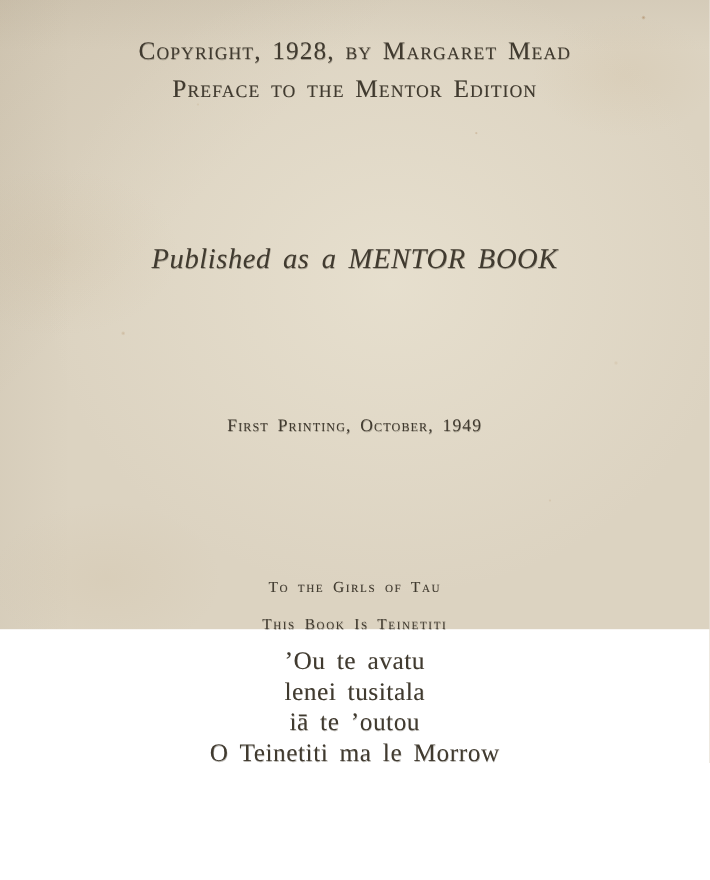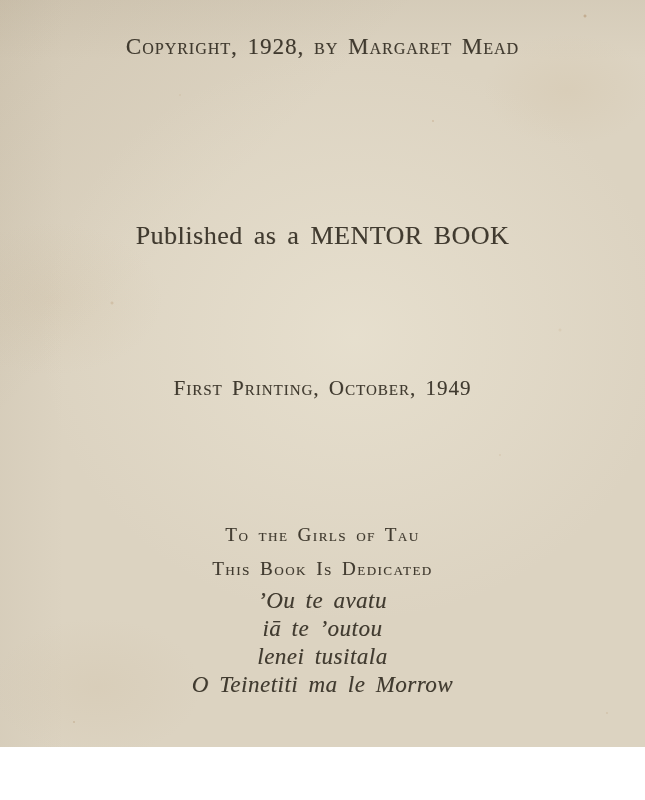--- a/index.html
+++ b/index.html
@@ -1,21 +1,21 @@
 <!DOCTYPE html>
 <html><head>
 <meta charset="utf-8">
 <style>
   html, body { margin: 0; padding: 0; }
   body { width: 645px; height: 800px; overflow: hidden; }
 
   .page {
     position: relative;
     width: 645px;
-    height: 747px;
+    height: 572px;
     background-color: #dcd3c1;
     background-image:
       
       radial-gradient(circle 3px at 585px 16px,  rgba(150,100,50,0.45), rgba(150,100,50,0) 70%),
       radial-gradient(circle 2px at 433px 121px, rgba(160,110,60,0.35), rgba(160,110,60,0) 70%),
       radial-gradient(circle 3px at 112px 303px, rgba(165,120,70,0.30), rgba(165,120,70,0) 70%),
       radial-gradient(circle 2px at 74px 722px,  rgba(150,105,55,0.35), rgba(150,105,55,0) 70%),
       radial-gradient(circle 2px at 607px 713px, rgba(170,125,75,0.28), rgba(170,125,75,0) 70%),
       radial-gradient(circle 2px at 500px 455px, rgba(170,125,75,0.22), rgba(170,125,75,0) 70%),
       radial-gradient(circle 2px at 180px 95px,  rgba(170,130,80,0.20), rgba(170,130,80,0) 70%),
@@ -47,75 +47,76 @@
   .copyright-block .line {
     font-variant: small-caps;
     font-size: 23px;
     line-height: 34px;
     letter-spacing: 1px;
     word-spacing: 3px;
   }
 
   .publisher-block { top: 218px; }
   .publisher-block .line {
+    font-style: italic;
     font-size: 26px;
     line-height: 36px;
     letter-spacing: 0.5px;
     word-spacing: 4px;
   }
 
   .printing-block { top: 373px; }
   .printing-block .line {
     font-variant: small-caps;
-    font-size: 21px;
+    font-size: 16px;
     line-height: 30px;
     letter-spacing: 1px;
     word-spacing: 3px;
   }
 
   .dedication-heading-block { top: 518px; }
   .dedication-heading-block .line {
     font-variant: small-caps;
-    font-size: 19px;
+    font-size: 14px;
     line-height: 34px;
     letter-spacing: 1.5px;
     word-spacing: 3px;
   }
 
   .samoan-block { top: 587px; }
   .samoan-block .line {
-    font-style: italic;
     font-size: 23px;
     line-height: 28px;
     letter-spacing: 0.5px;
     word-spacing: 4px;
   }
 </style>
 </head>
 <body>
 
 <div class="page">
 
   <div class="block copyright-block">
     <div class="line">Copyright, 1928, by Margaret Mead</div>
+    <div class="line">Preface to the Mentor Edition</div>
   </div>
 
   <div class="block publisher-block">
     <div class="line">Published as a MENTOR BOOK</div>
   </div>
 
   <div class="block printing-block">
     <div class="line">First Printing, October, 1949</div>
   </div>
 
   <div class="block dedication-heading-block">
     <div class="line">To the Girls of Tau</div>
-    <div class="line">This Book Is Dedicated</div>
+    <div class="line">This Book Is Teinetiti</div>
   </div>
 
   <div class="block samoan-block">
     <div class="line">’Ou te avatu</div>
+    <div class="line">lenei tusitala</div>
     <div class="line">iā te ’outou</div>
-    <div class="line">lenei tusitala</div>
     <div class="line">O Teinetiti ma le Morrow</div>
   </div>
 
 </div>
 
 </body></html>

